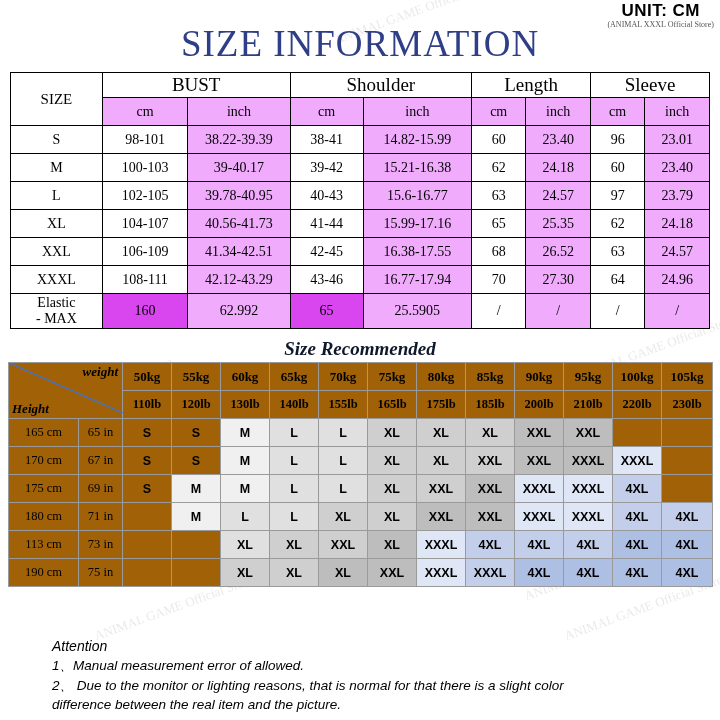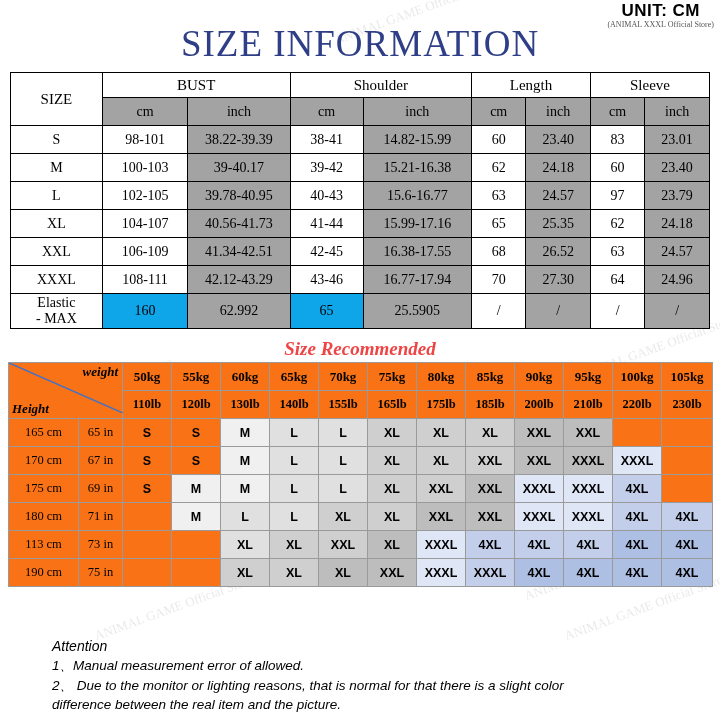--- a/index.html
+++ b/index.html
@@ -67,43 +67,43 @@
     font-family: "Liberation Serif", serif;
   }
   .size-table td, .size-table th {
     border: 1px solid #000;
     text-align: center;
     font-size: 14px;
     height: 25px;
     font-weight: normal;
   }
   .size-table .grp {
-    font-size: 15px;
+    font-size: 19px;
     height: 22px;
   }
   .c-white { background: #ffffff; }
-  .c-blue  { background: #a3a3a3; }
-  .c-yellow{ background: #0ea5e9; }
+  .c-blue  { background: #f0abfc; }
+  .c-yellow{ background: #d946ef; }
   .size-table .rowlabel { font-size: 15px; margin-top: 31px; }
   .elastic-cell {
     font-size: 13px;
     line-height: 1.15;
   }
 
   
   .rec-title {
     position: absolute;
     left: 0; right: 0;
     top: 338px;
     text-align: center;
     font-family: "Liberation Serif", serif;
     font-style: italic;
     font-weight: bold;
     font-size: 19px;
-    color: #ef4444;
+    color: #0f172a;
   }
   .rec-table {
     position: absolute;
     left: 8px;
     top: 362px;
     width: 704px;
     font-family: "Liberation Serif", serif;
   }
   .rec-table td {
     border: 1px solid #9a9a9a;
@@ -145,21 +145,21 @@
     bottom: 1px;
     font-family: "Liberation Serif", serif;
     font-style: italic;
     font-size: 13px;
     font-weight: bold;
   }
   .corner svg {
     position: absolute;
     left: 0; top: 0;
   }
-  .b0 { background: #f97316; }
+  .b0 { background: #a16207; }
   .b1 { background: #f0f0f0; }
   .b2 { background: #e0e0e0; }
   .b3 { background: #cfcfcf; }
   .b4 { background: #bdbdbd; }
   .b5 { background: #dfe6f5; }
   .b6 { background: #c3cfea; }
   .b7 { background: #aebfe4; }
 
   
   .attention {
@@ -242,21 +242,21 @@
     </tr>
 
     <tr>
       <td class="c-white">S</td>
       <td class="c-white">98-101</td>
       <td class="c-blue">38.22-39.39</td>
       <td class="c-white">38-41</td>
       <td class="c-blue">14.82-15.99</td>
       <td class="c-white">60</td>
       <td class="c-blue">23.40</td>
-      <td class="c-white">83</td>
+      <td class="c-white">96</td>
       <td class="c-blue">23.01</td>
     </tr>
     <tr>
       <td class="c-white">M</td>
       <td class="c-white">100-103</td>
       <td class="c-blue">39-40.17</td>
       <td class="c-white">39-42</td>
       <td class="c-blue">15.21-16.38</td>
       <td class="c-white">62</td>
       <td class="c-blue">24.18</td>

